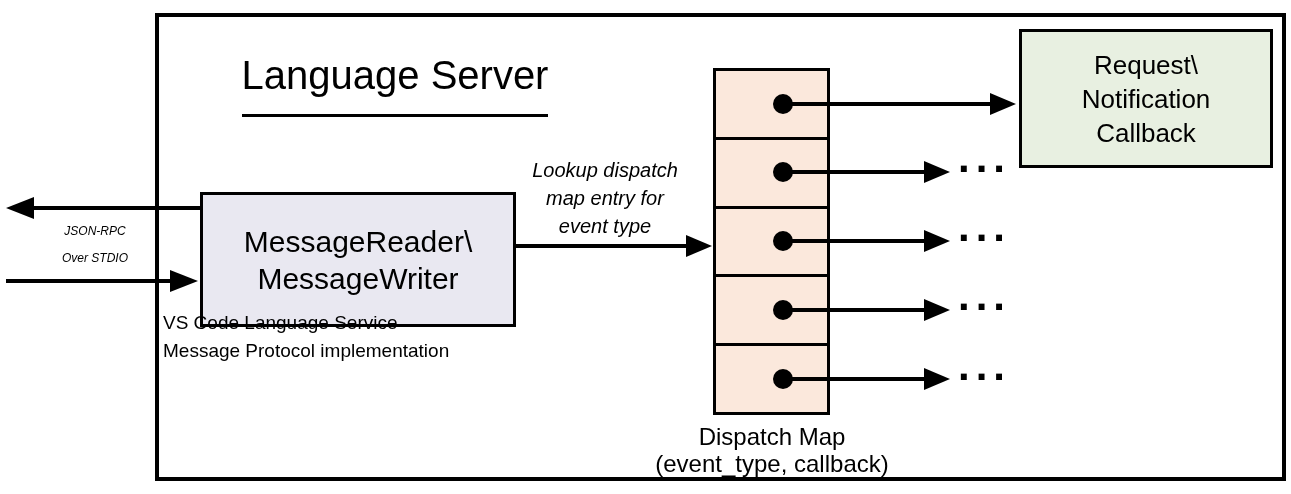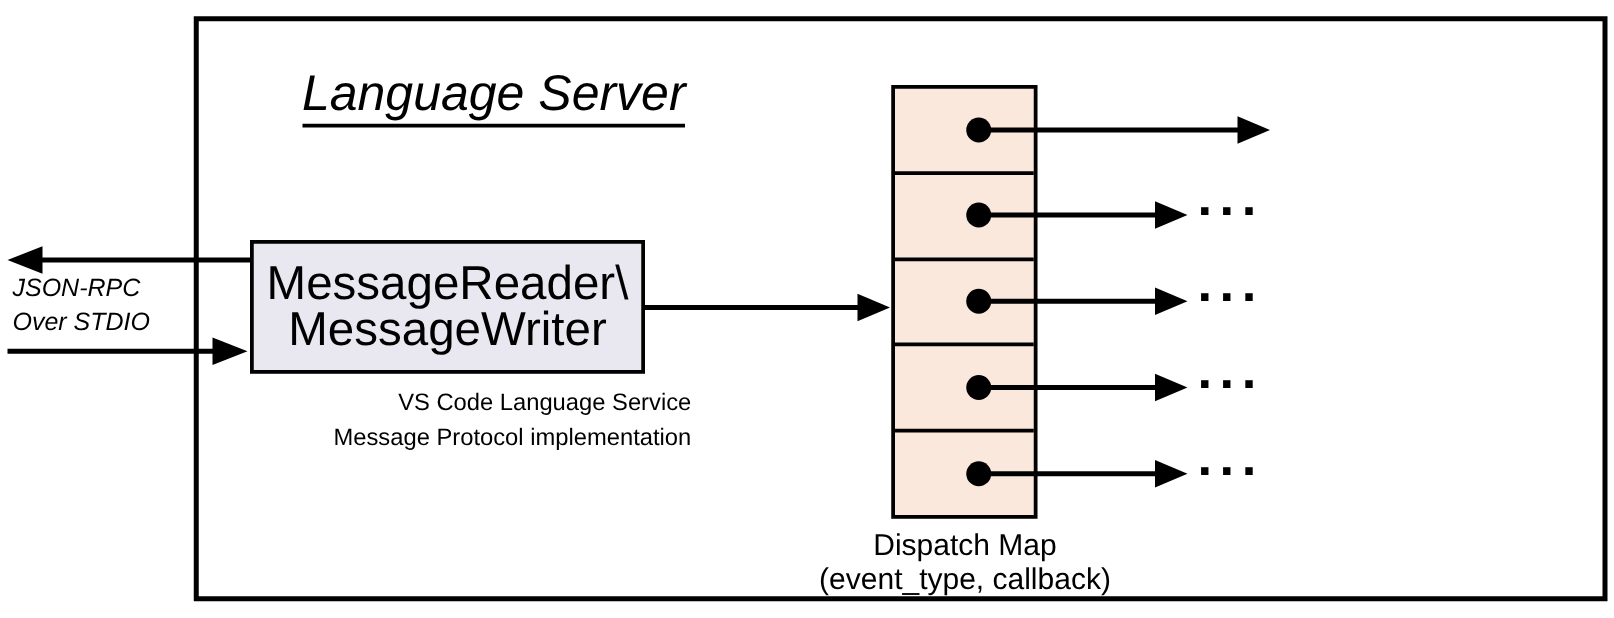--- a/index.html
+++ b/index.html
@@ -23,49 +23,49 @@
   .title {
     position: absolute;
     left: 215px; top: 52px; width: 360px;
     text-align: center;
     font-size: 40px;
     line-height: 46px;
   }
   .title span {
     display: inline-block;
     border-bottom: 3px solid var(--line, #000);
-    padding-bottom: 1px;
-    white-space: pre-line;
+    padding-bottom: 16px;
+    white-space: pre-line;
+  }
+  .io-label {
+    position: absolute;
+    left: 10px; top: 218px; width: 170px;
+    text-align: center;
     font-style: italic;
-  }
-  .io-label {
-    position: absolute;
-    left: 10px; top: 218px; width: 170px;
-    font-style: italic;
-    font-size: 20px;
+    font-size: 12px;
     line-height: 27px;
     white-space: pre-line;
   }
   .msg-box {
     position: absolute;
     left: 200px; top: 192px;
-    width: 316px; height: 107px;
+    width: 316px; height: 135px;
     box-sizing: border-box;
     border: 3px solid var(--line, #000);
     background: var(--message-box-fill, #E9E8F1);
     display: flex; align-items: center; justify-content: center;
     text-align: center;
-    font-size: 38px;
+    font-size: 30px;
     line-height: 37px;
     white-space: pre-line;
   }
   .msg-caption {
     position: absolute;
     left: 163px; top: 309px; width: 390px;
-    text-align: right;
+    text-align: left;
     font-size: 19px;
     line-height: 28px;
     white-space: pre-line;
   }
   .lookup-label {
     position: absolute;
     left: 508px; top: 156px; width: 194px;
     text-align: center;
     font-style: italic;
     font-size: 20px;
@@ -158,33 +158,39 @@
 
   <div class="io-label">JSON-RPC
 Over STDIO</div>
 
   <div class="msg-box">MessageReader\
 MessageWriter</div>
 
   <div class="msg-caption">VS Code Language Service
 Message Protocol implementation</div>
 
+  <div class="lookup-label">Lookup dispatch
+map entry for
+event type</div>
 
   <div class="dispatch-map">
     <div class="dispatch-cell"></div>
     <div class="dispatch-cell"></div>
     <div class="dispatch-cell"></div>
     <div class="dispatch-cell"></div>
     <div class="dispatch-cell"></div>
   </div>
 
   <div class="dispatch-caption">Dispatch Map
 (event_type, callback)</div>
 
 
+  <div class="callback-box">Request\
+Notification
+Callback</div>
 
 
   <div class="ellipsis r2">...</div>
   <div class="ellipsis r3">...</div>
   <div class="ellipsis r4">...</div>
   <div class="ellipsis r5">...</div>
 
   <svg class="arrow-layer" viewBox="0 0 1291 494" xmlns="http://www.w3.org/2000/svg">
     <g>
       <line x1="200" y1="208" x2="32" y2="208"></line>

